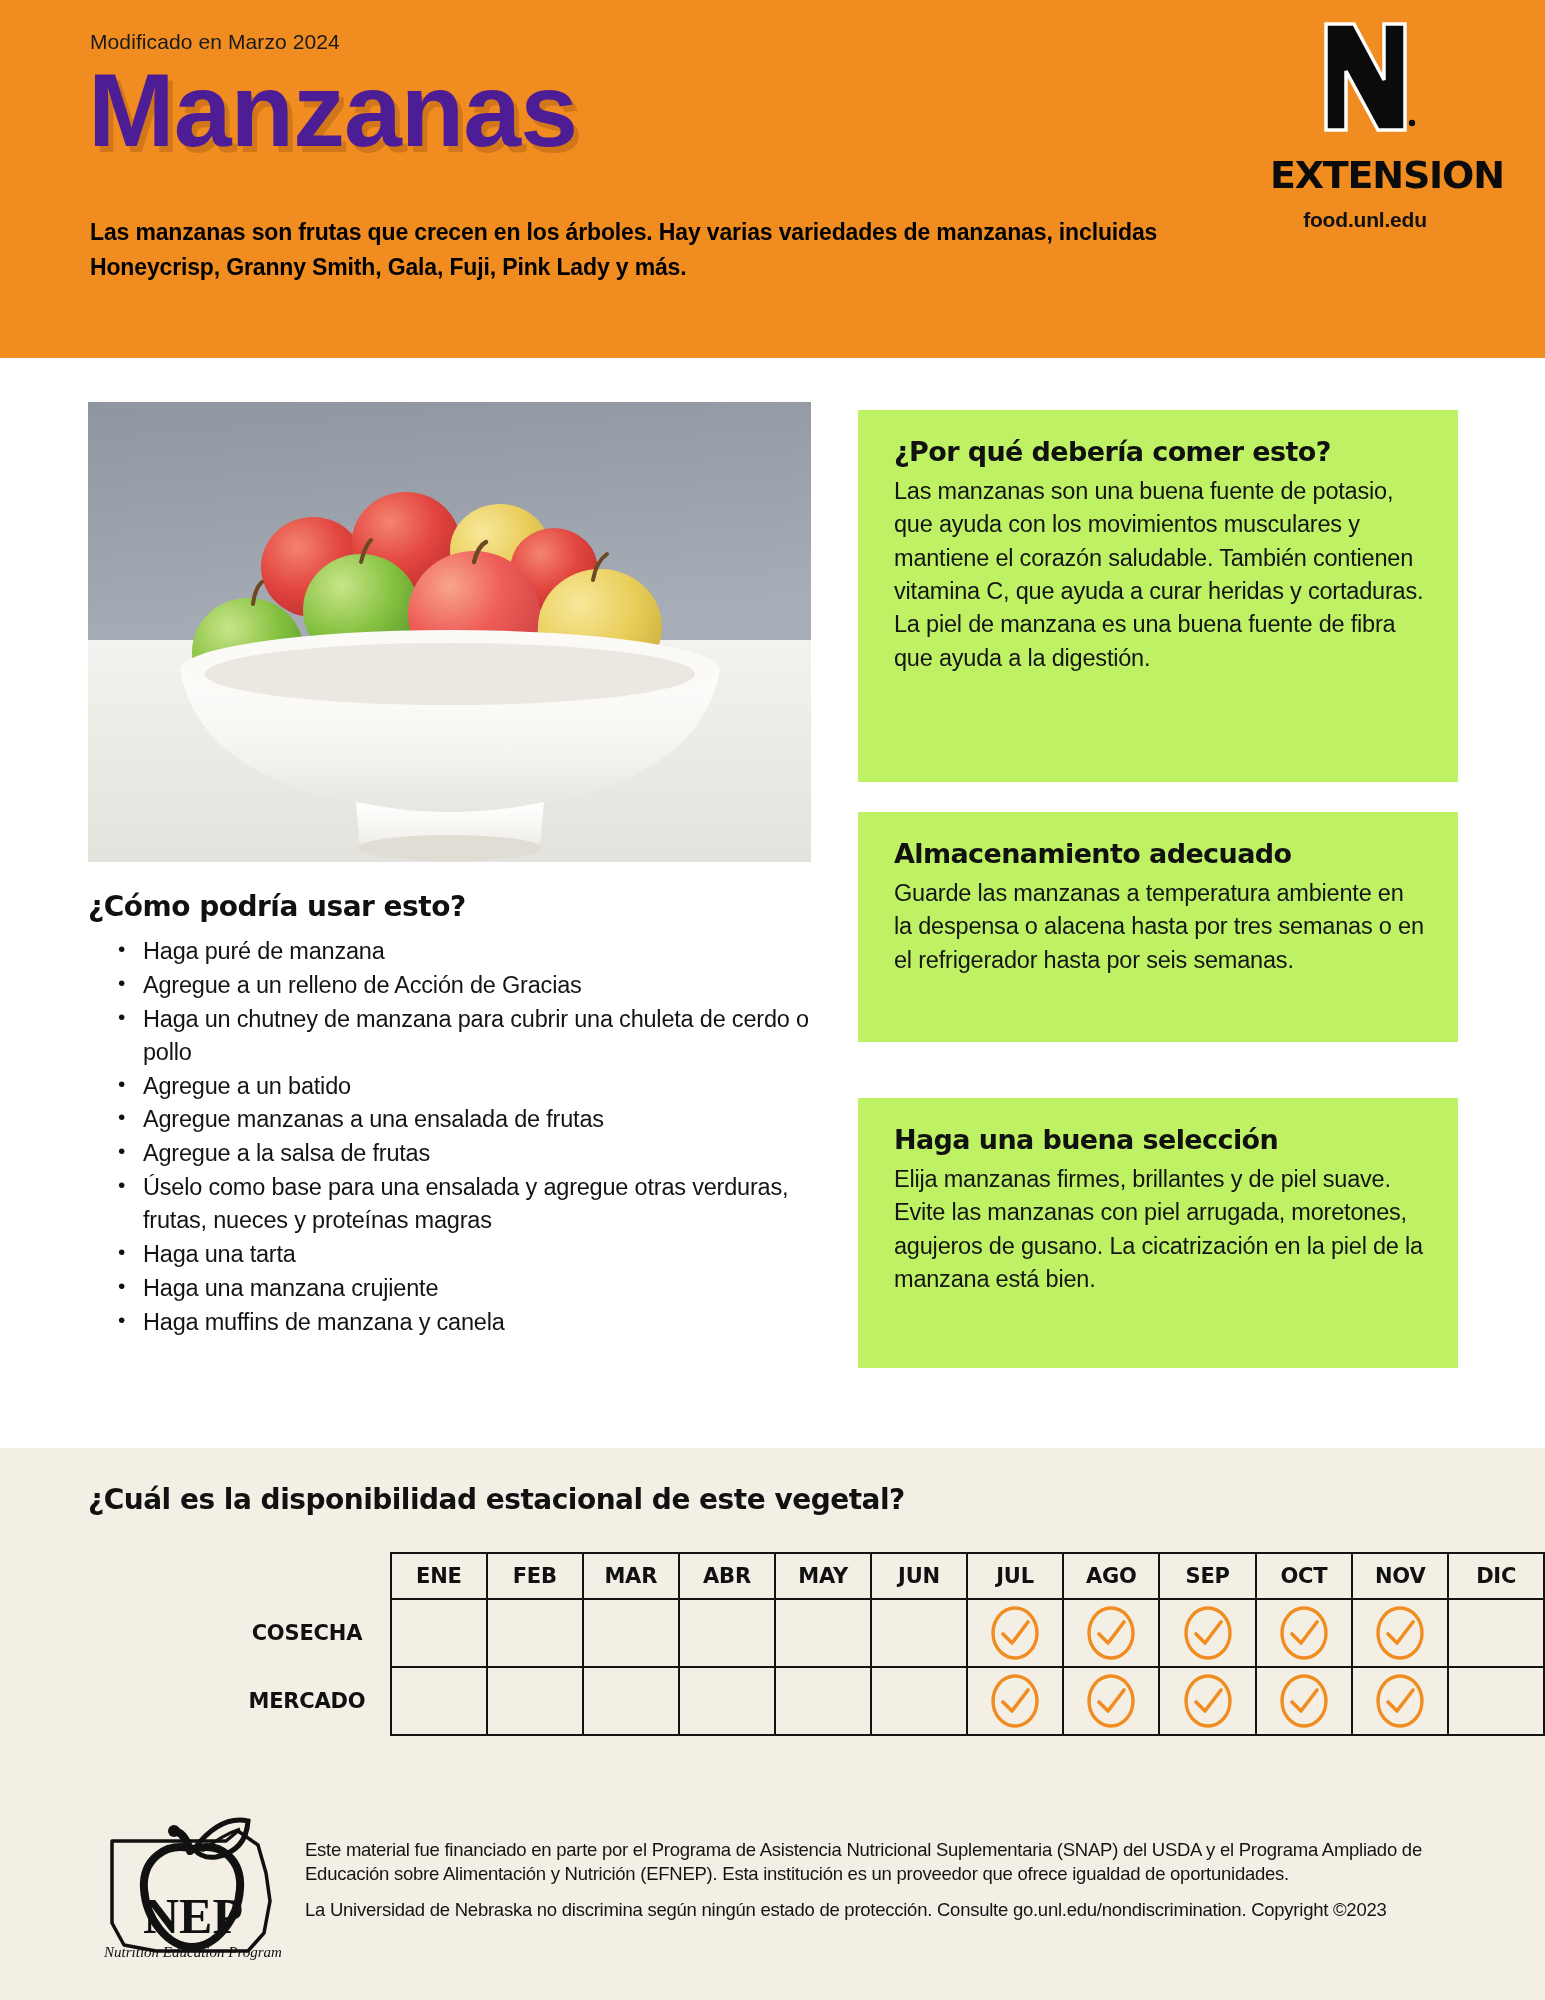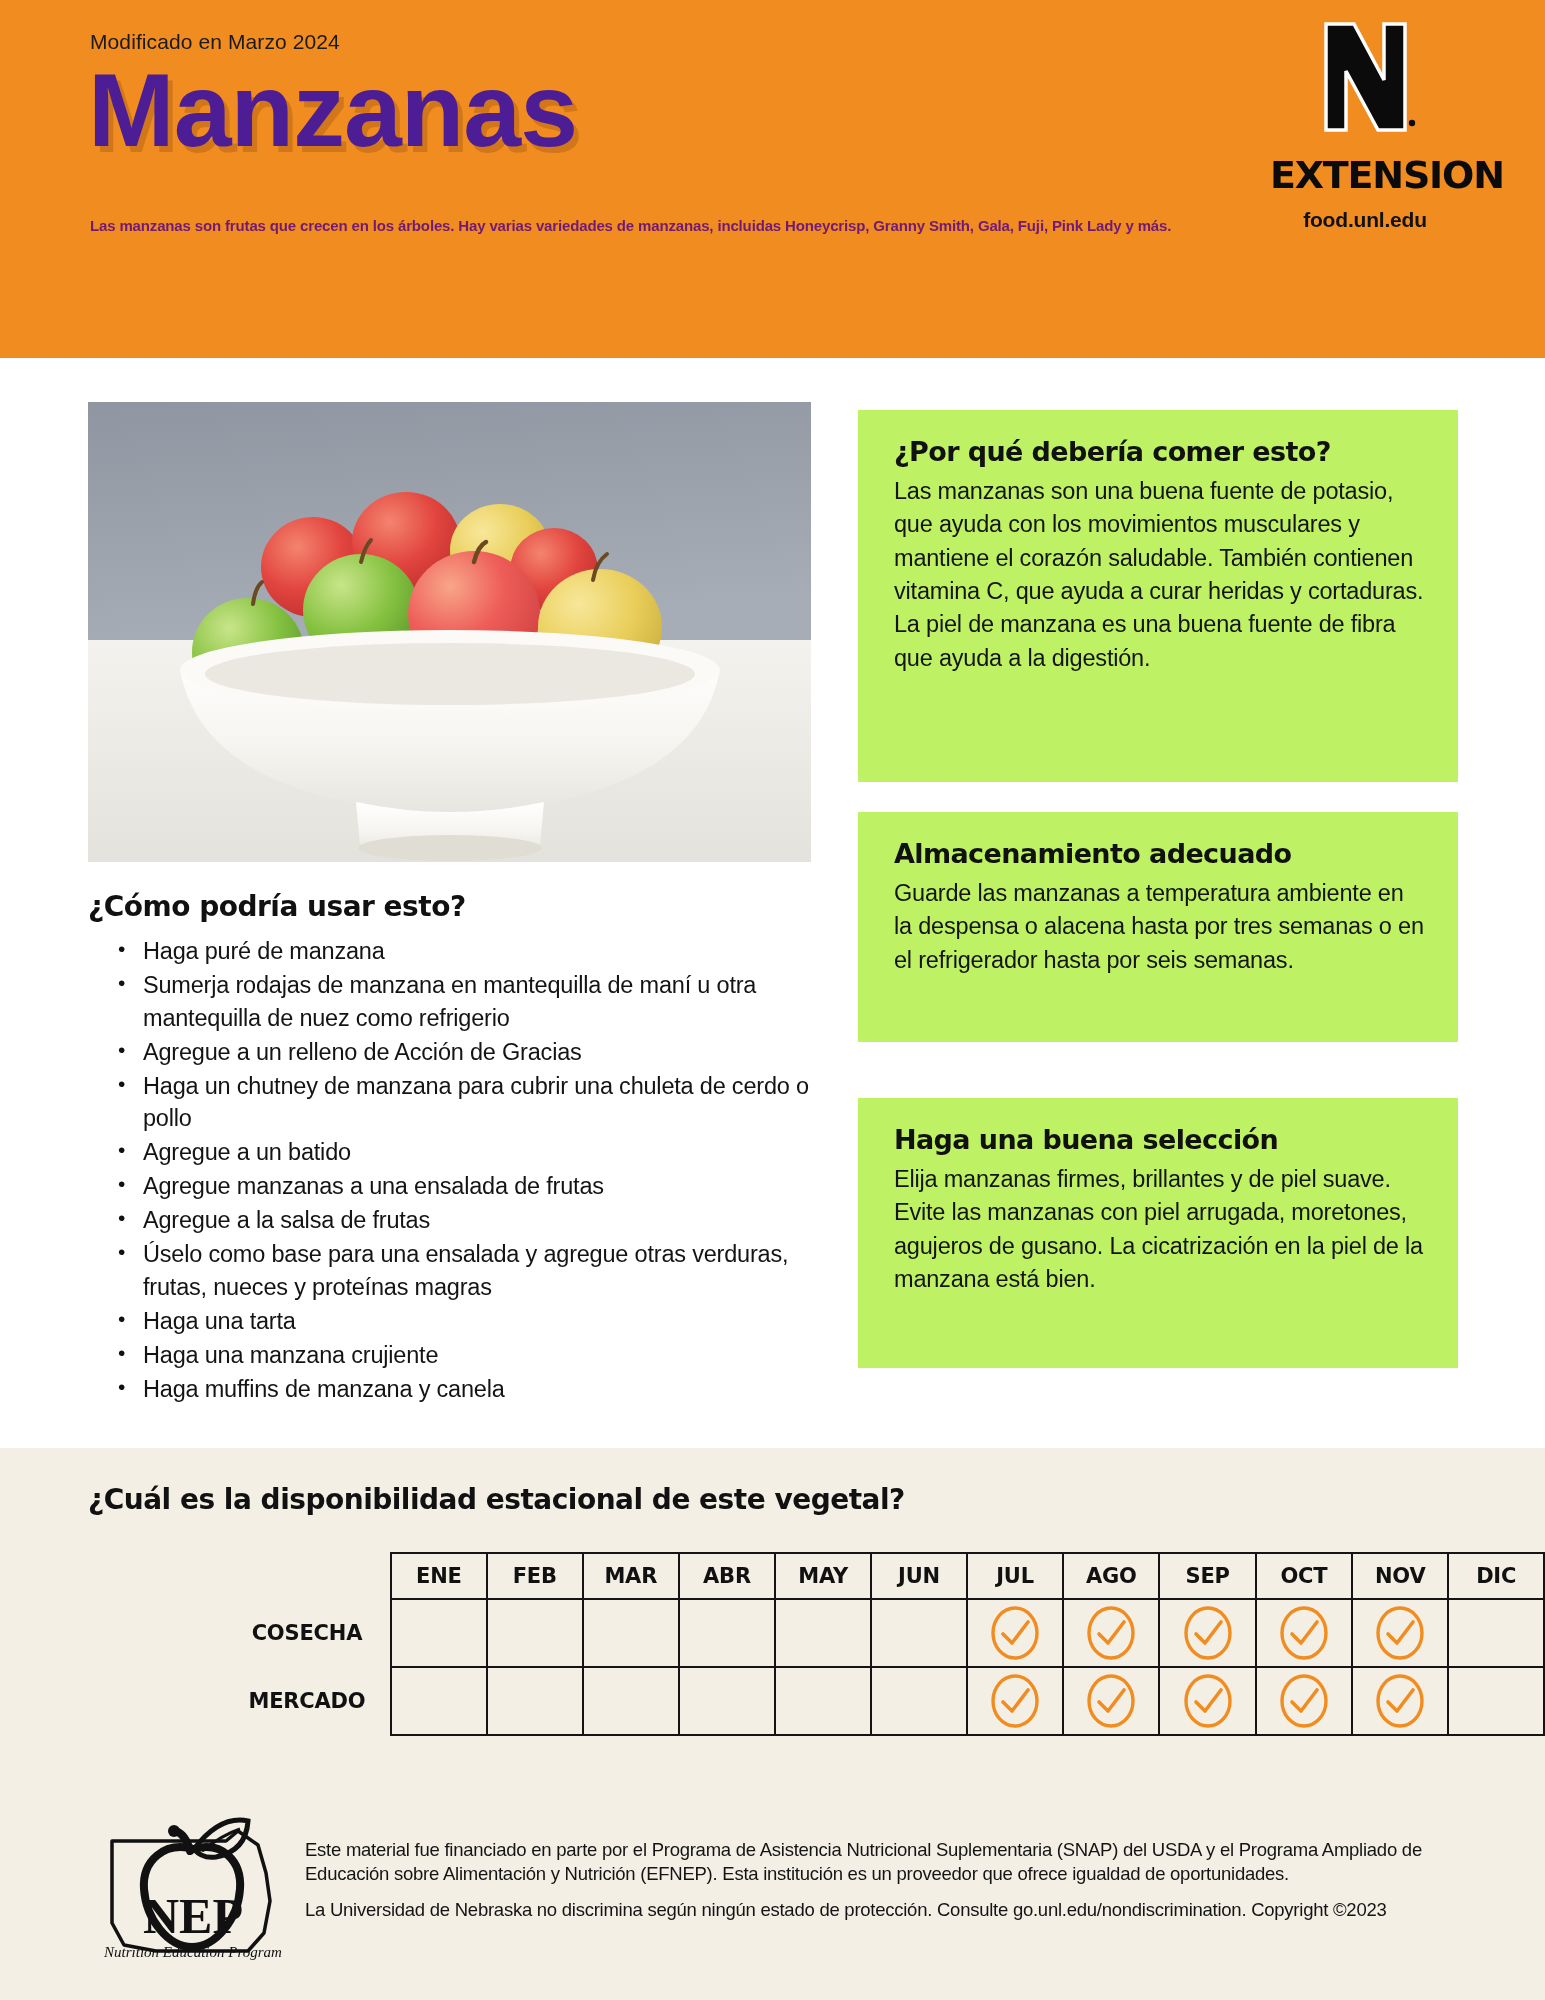--- a/index.html
+++ b/index.html
@@ -40,23 +40,23 @@
     font-weight: 700;
     color: #4c1d95;
     letter-spacing: -1px;
     line-height: 1.12;
     text-shadow: 5px 6px 0 rgba(140,70,10,0.30);
   }
   .header-desc {
     position: absolute;
     left: 90px; top: 215px;
     width: 1120px;
-    font-size: 15px;
-    font-weight: 700;
-    color: #701a75;
+    font-size: 23px;
+    font-weight: 700;
+    color: #000000;
     line-height: 1.52;
     letter-spacing: -.15px;
   }
 
   
   .logo-block {
     position: absolute;
     left: 1270px; top: 18px;
     width: 190px;
     text-align: center;
@@ -319,21 +319,20 @@
       <ellipse cx="362" cy="268" rx="270" ry="40" fill="#fbfaf7"></ellipse>
       <ellipse cx="362" cy="272" rx="245" ry="31" fill="#ded9d1" opacity="0.55"></ellipse>
       <path d="M268 400 Q362 420 456 400 L452 444 Q362 460 272 444 Z" fill="url(#bowlG)"></path>
       <ellipse cx="362" cy="446" rx="92" ry="13" fill="#e0ddd5"></ellipse>
     </svg>
   </div>
 
   <div class="usage-head">¿Cómo podría usar esto?</div>
   <ul class="usage-list">
     <li>Haga puré de manzana</li>
-    <li>Sumerja rodajas de manzana en mantequilla de maní u otra mantequilla de nuez como refrigerio</li>
     <li>Agregue a un relleno de Acción de Gracias</li>
     <li>Haga un chutney de manzana para cubrir una chuleta de cerdo o pollo</li>
     <li>Agregue a un batido</li>
     <li>Agregue manzanas a una ensalada de frutas</li>
     <li>Agregue a la salsa de frutas</li>
     <li>Úselo como base para una ensalada y agregue otras verduras, frutas, nueces y proteínas magras</li>
     <li>Haga una tarta</li>
     <li>Haga una manzana crujiente</li>
     <li>Haga muffins de manzana y canela</li>
   </ul>

